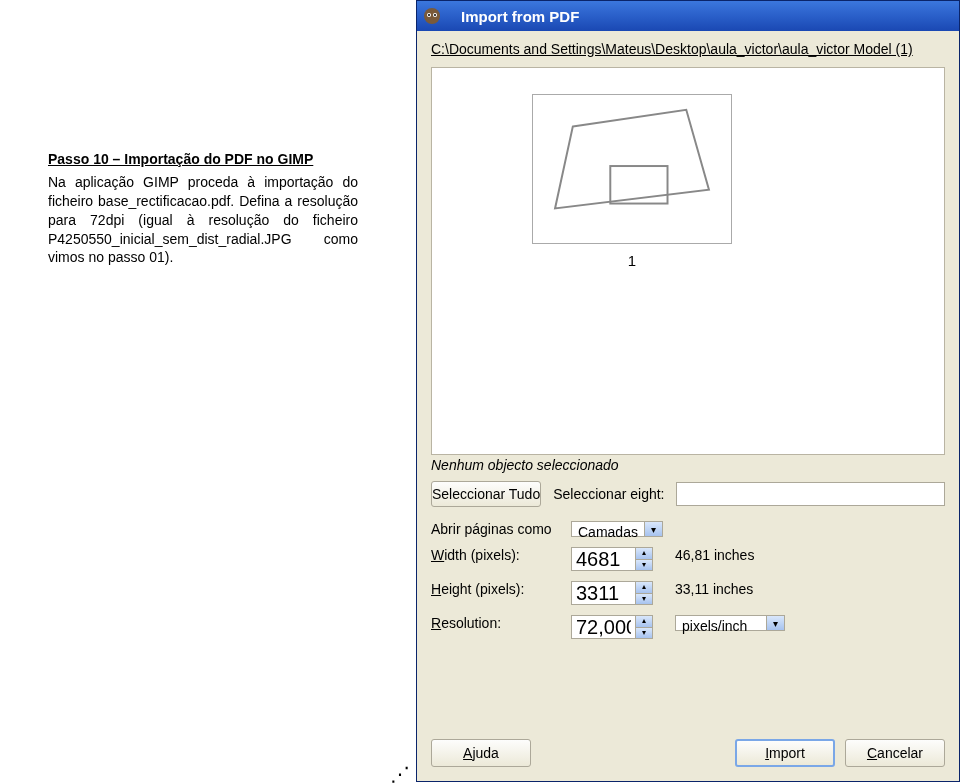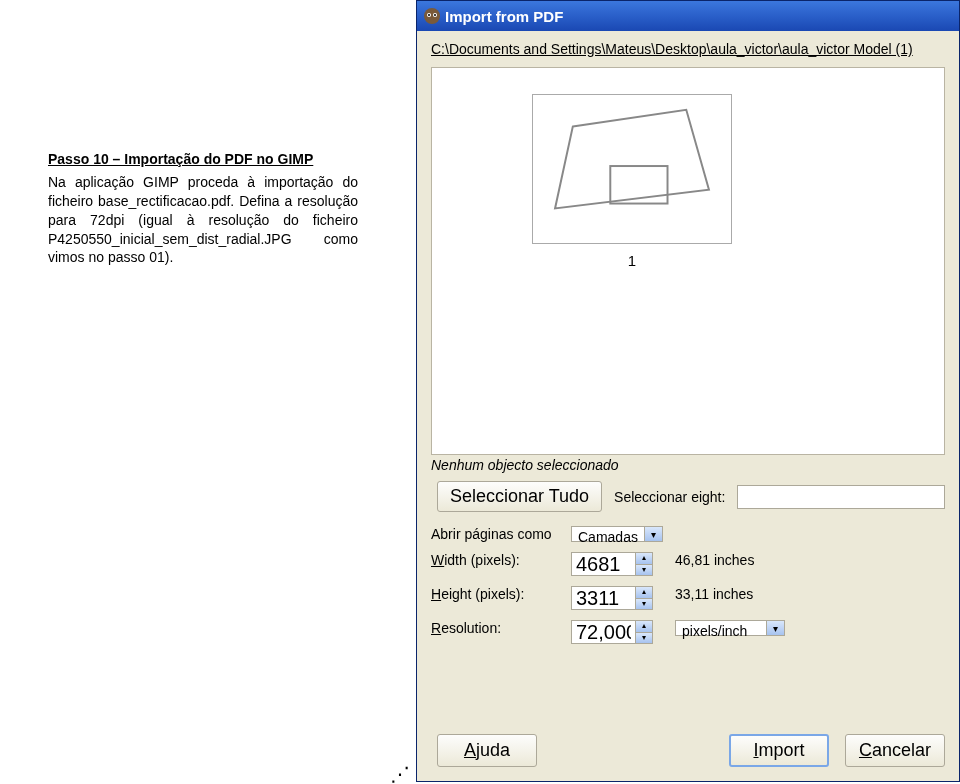--- a/index.html
+++ b/index.html
@@ -38,21 +38,21 @@
     border: 1px solid #0a246a;
     display: flex;
     flex-direction: column;
   }
   .titlebar {
     height: 30px;
     background: linear-gradient(to bottom, #3b77dd 0%, #2a5fc9 50%, #1a48b3 100%);
     color: #fff;
     display: flex;
     align-items: center;
-    gap: 4px;
+    gap: 20px;
     padding: 0 6px;
     font-size: 15px;
     font-weight: bold;
   }
   .titlebar .gimp-icon {
     width: 18px;
     height: 18px;
     display: inline-block;
   }
   .dialog-body {
@@ -100,25 +100,24 @@
   .sel-row {
     display: flex;
     align-items: center;
     gap: 12px;
     margin-bottom: 14px;
   }
   .btn {
     background: linear-gradient(to bottom, #fdfdfc, #ece9d8);
     border: 1px solid #aca899;
     border-radius: 3px;
-    padding: 4px 12px;
-    font-size: 18px;
+    padding: 4px 0;
+    font-size: 14px;
     cursor: pointer;
     font-family: inherit;
-    margin-left: 6px;
   }
   .btn.primary {
     border: 2px solid #7aa7e7;
   }
   .sel-label { font-size: 14px; }
   .sel-input {
     flex: 1;
     height: 24px;
     border: 1px solid #aca899;
     background: #fff;

